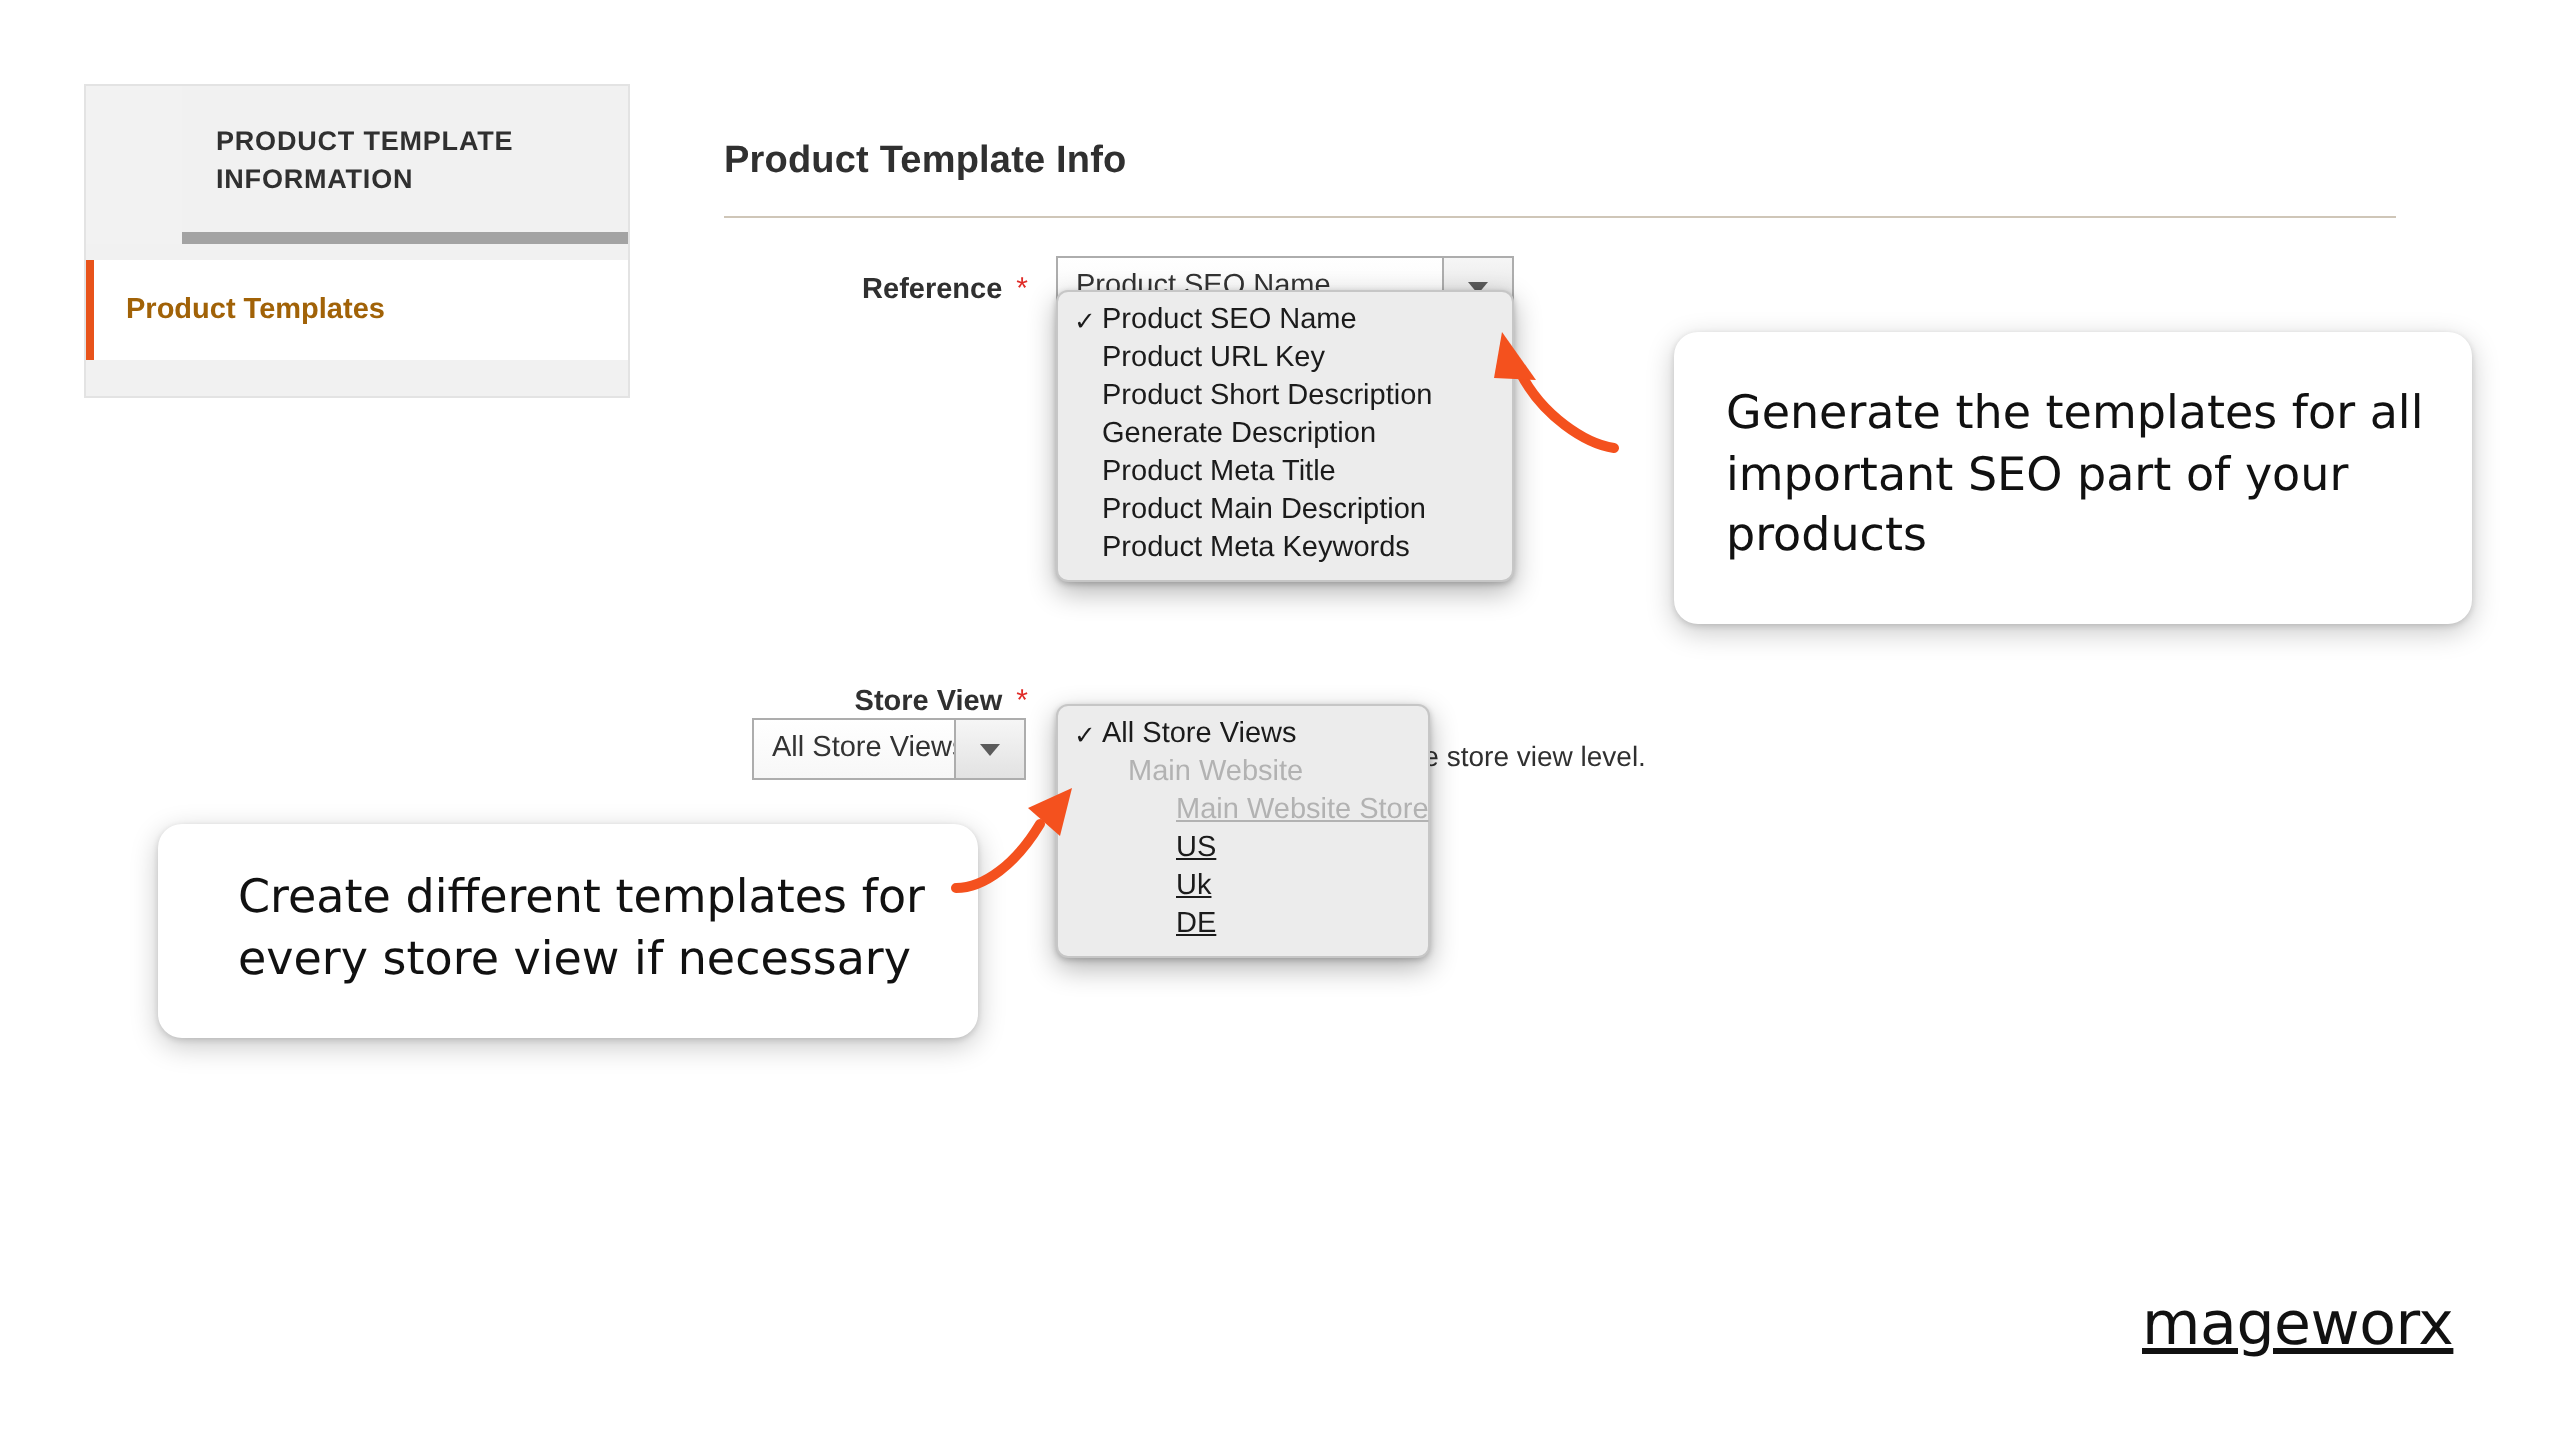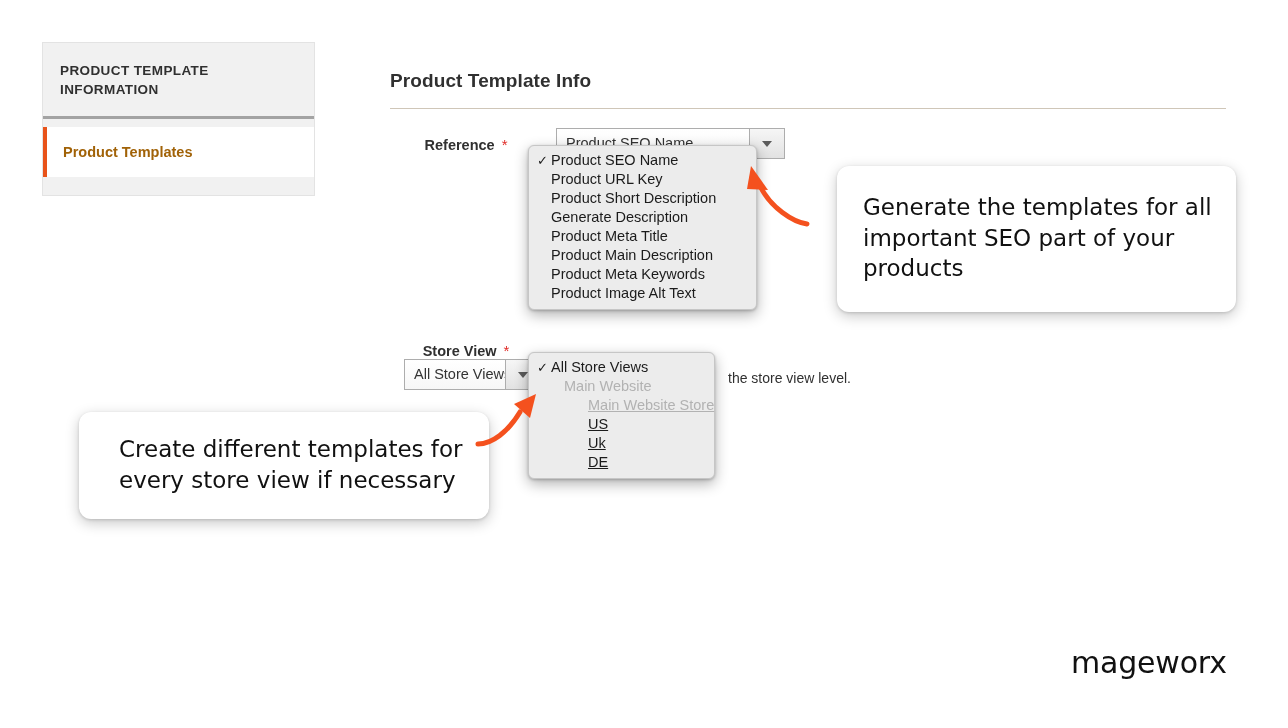--- a/index.html
+++ b/index.html
@@ -27,21 +27,22 @@
   }
   #sidebar-heading {
     padding: 19px 18px 17px 17px;
     font-size: 13.5px;
     font-weight: bold;
     letter-spacing: .4px;
     line-height: 1.38;
     color: #303030;
     text-transform: uppercase;
     background: #f1f1f1;
-    border-bottom: 3px solid #a3a3a3;
+    border-bottom: 6px solid #a3a3a3;
+    margin-left: 48px;
   }
   #sidebar-menu {
     padding: 8px 0 0 0;
     background: #f1f1f1;
   }
   .side-item {
     background: #ffffff;
     border-left: 4px solid #e8531a;
     padding: 17px 16px 17px 16px;
     font-size: 14.5px;
@@ -53,21 +54,20 @@
     height: 18px;
     background: #f1f1f1;
   }
 
   
   #main {
     position: absolute;
     left: 362px;
     top: 70px;
     width: 836px;
-    margin-left: 28px;
   }
   #page-title {
     font-size: 19px;
     font-weight: bold;
     color: #303030;
     letter-spacing: .1px;
     padding-bottom: 16px;
   }
   #title-rule {
     height: 1px;
@@ -78,21 +78,21 @@
   .field-row {
     position: absolute;
     display: flex;
     align-items: flex-start;
   }
   #row-reference { left: 0px; top: 58px; }
   #row-storeview { left: 0px; top: 264px; flex-direction: column; }
 
   .field-label {
     width: 152px;
-    text-align: center;
+    text-align: right;
     font-size: 14.5px;
     font-weight: bold;
     color: #303030;
     padding-top: 8px;
     white-space: nowrap;
   }
   .req-star {
     color: #e02b27;
     font-weight: normal;
     font-size: 15px;
@@ -224,20 +224,21 @@
 
   
   #logo {
     position: absolute;
     left: 1071px;
     top: 645px;
     font-family: "DejaVu Sans", sans-serif;
     font-size: 30px;
     letter-spacing: -0.2px;
     color: #111111;
+    text-decoration: underline;
   }
 </style>
 </head>
 <body>
 
 <div id="sidebar">
   <div id="sidebar-heading">PRODUCT TEMPLATE INFORMATION</div>
   <div id="sidebar-menu">
     <div class="side-item">
       <span>Product Templates</span>
@@ -298,24 +299,20 @@
       <span class="dd-check"></span>
       <span class="dd-label">Product Meta Title</span>
     </div>
     <div class="dd-item">
       <span class="dd-check"></span>
       <span class="dd-label">Product Main Description</span>
     </div>
     <div class="dd-item">
       <span class="dd-check"></span>
       <span class="dd-label">Product Meta Keywords</span>
-    </div>
-    <div class="dd-item">
-      <span class="dd-check"></span>
-      <span class="dd-label">Product Image Alt Text</span>
     </div>
   </div>
 <div class="dropdown" id="dropdown-storeview">
     <div class="dd-item">
       <span class="dd-check">✓</span>
       <span class="dd-label">All Store Views</span>
     </div>
     <div class="dd-item disabled indent-1">
       <span class="dd-check"></span>
       <span class="dd-label">Main Website</span>

